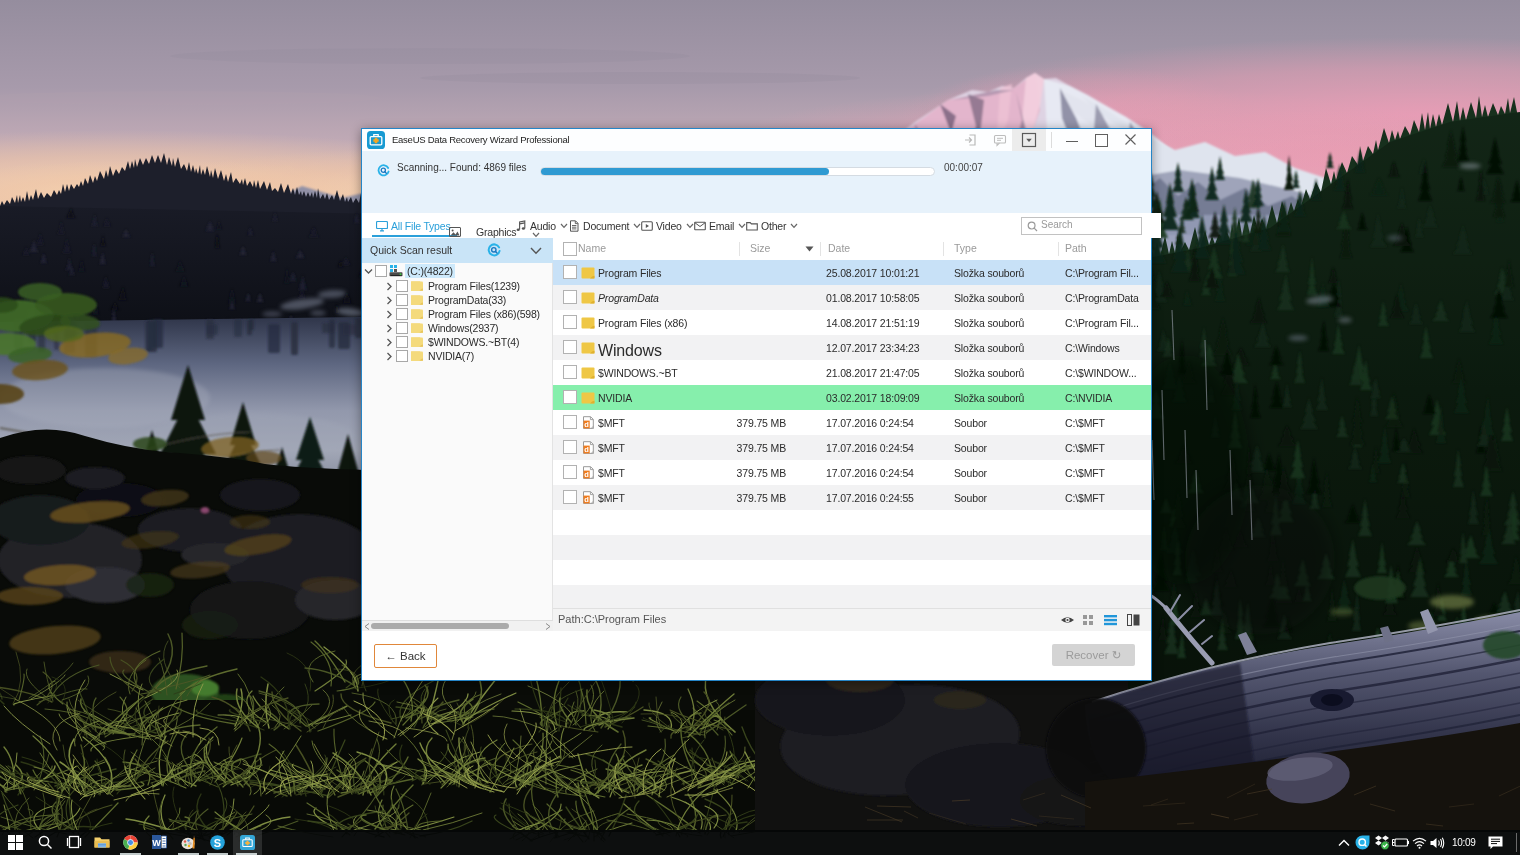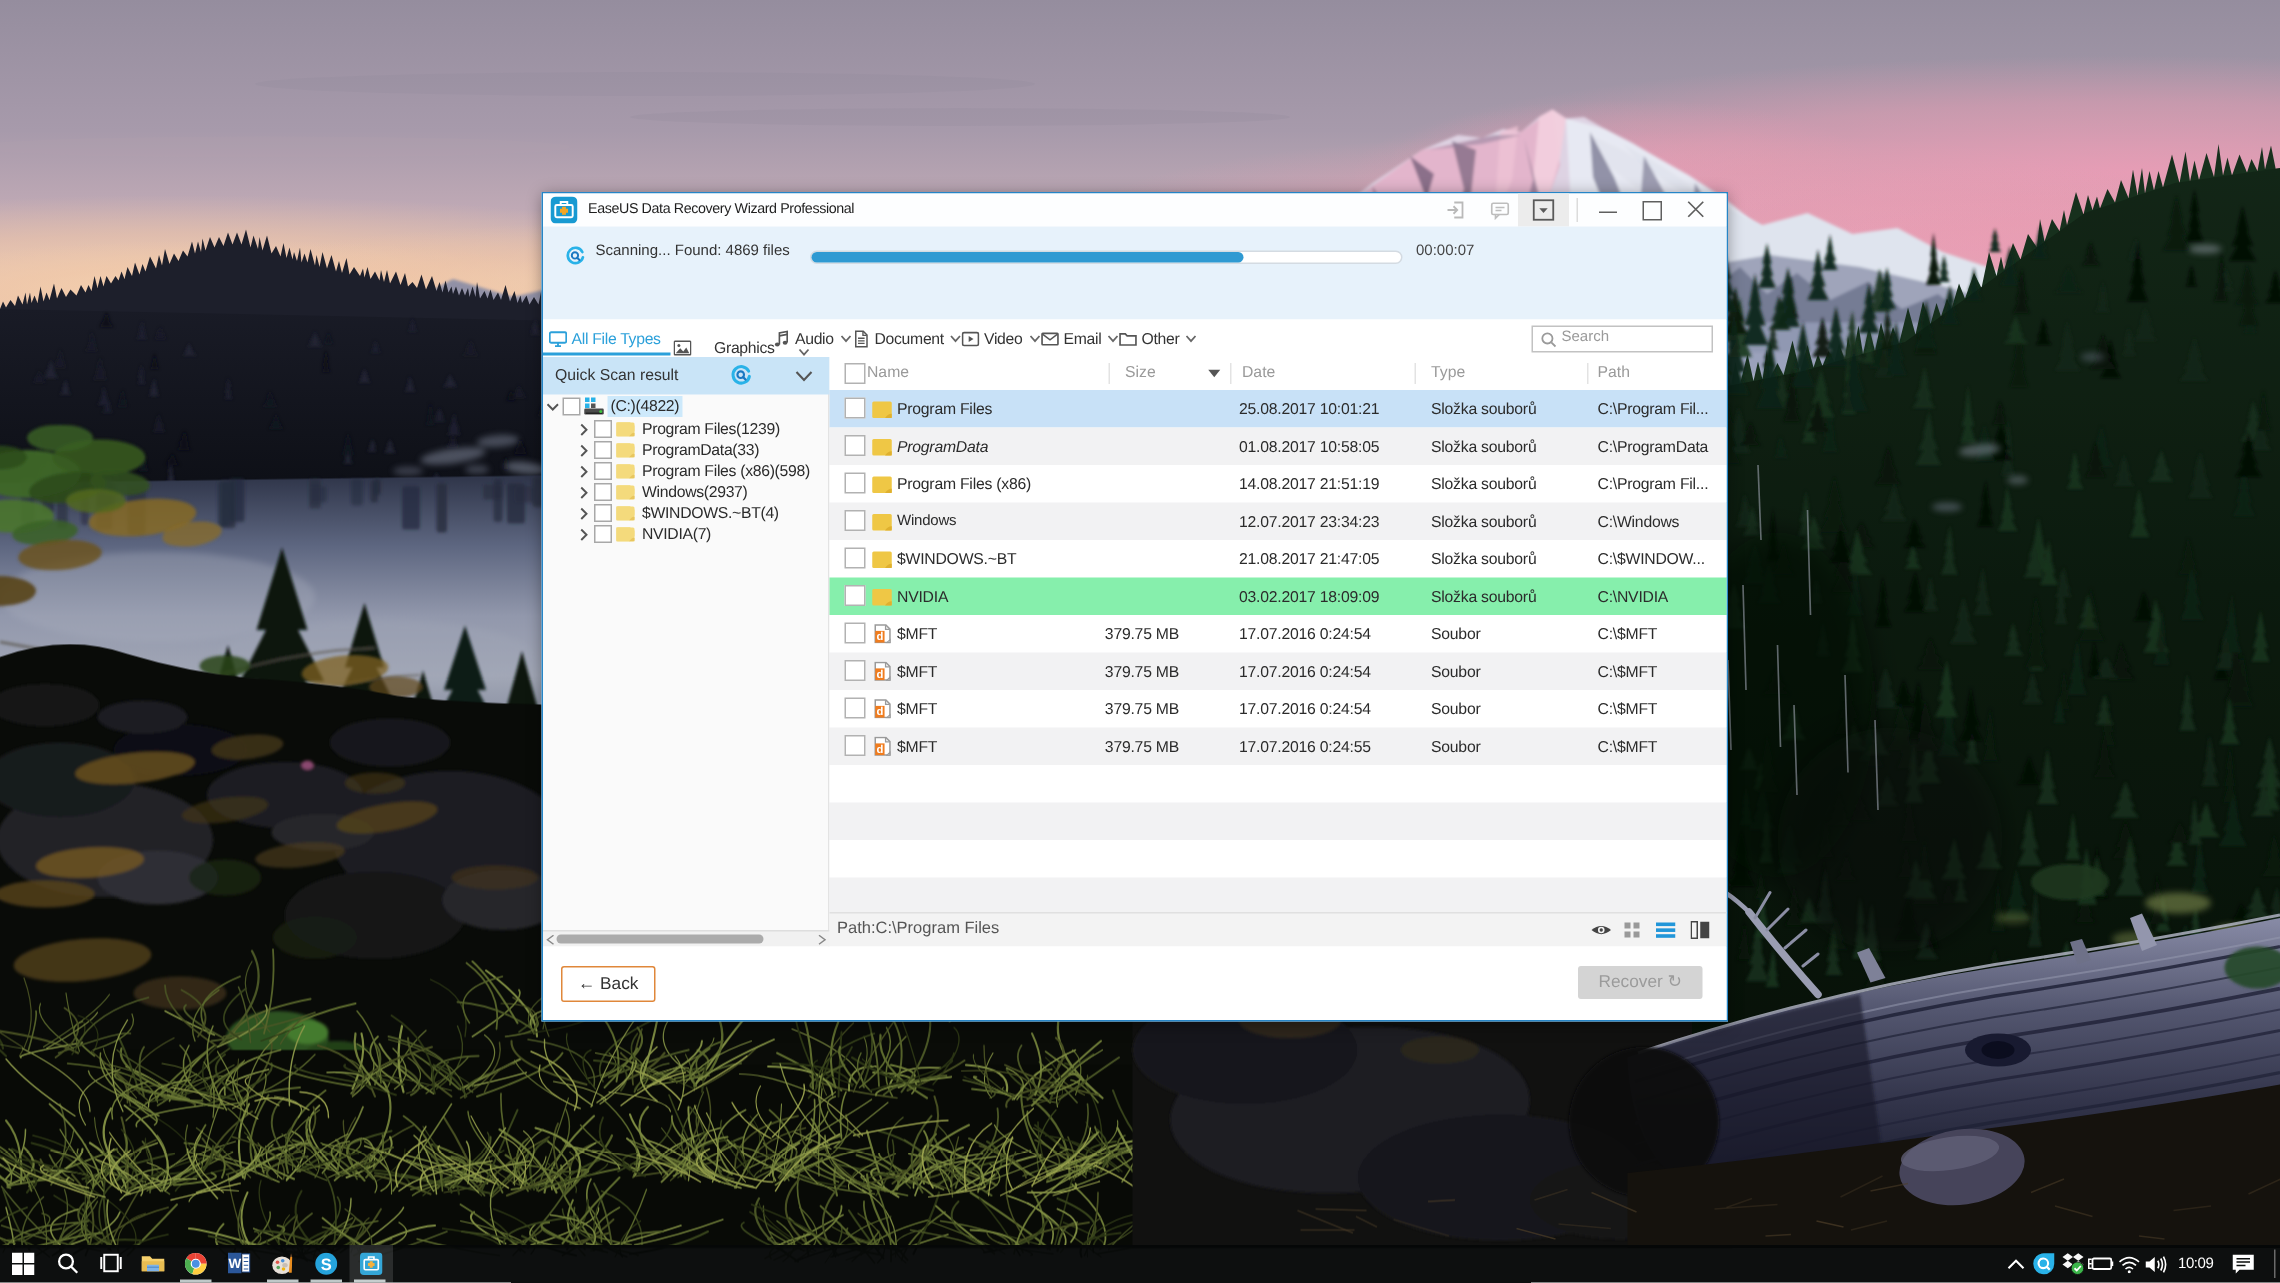--- a/index.html
+++ b/index.html
@@ -1697,21 +1697,21 @@
           <path d="M 11.2 4.0 A 5.1 5.1 0 1 0 11.6 7.5" fill="none" stroke="#29b2e8" stroke-width="1.8" stroke-linecap="round"></path>
           <circle cx="6.3" cy="6.3" r="2.1" fill="none" stroke="#1a78c2" stroke-width="1.3"></circle>
           <path d="M 7.8 7.8 L 9.3 9.3" stroke="#1a78c2" stroke-width="1.4" stroke-linecap="round"></path>
         </svg>
       </span>
       <span style="position:absolute;left:35px;top:11px;font-size:10px;color:#333;">Scanning... Found: 4869 files</span>
       <span style="position:absolute;left:178px;top:16px;width:393px;height:7px;background:#fff;border:1px solid #d4dbe2;border-radius:5px;"></span>
       <span style="position:absolute;left:179px;top:17px;width:288px;height:7px;background:#2f9ad2;border-radius:4px;"></span>
       <span style="position:absolute;left:582px;top:11px;font-size:10px;color:#444;">00:00:07</span>
     </div>
-    <div style="position:absolute;left:0;top:84px;width:789px;height:25px;background:#fff;">
+    <div style="position:absolute;left:10px;top:84px;width:789px;height:25px;background:#fff;">
       <div style="position:absolute;left:4px;top:0px;height:25px;display:flex;align-items:center;">
         <span style="display:inline-flex;margin-right:3px;">
           <svg width="12" height="12" viewBox="0 0 12 12" style="" xmlns="http://www.w3.org/2000/svg">
             <rect x="0.5" y="1.5" width="11" height="7" rx="1" fill="none" stroke="#2ba0da" stroke-width="1.2"></rect>
             <path d="M 4 10.8 L 8 10.8 M 6 8.5 L 6 10.8" stroke="#2ba0da" stroke-width="1.2"></path>
           </svg>
         </span>
         <span style="font-size:10.5px;letter-spacing:-0.2px;color:#2ba0da;white-space:nowrap;">All File Types</span>
       </div>
       <span style="position:absolute;left:0px;top:22px;width:85px;height:2px;background:#2ba0da;"></span>
@@ -1998,21 +1998,21 @@
       <span style="position:absolute;left:512px;top:7px;font-size:10.5px;letter-spacing:-0.15px;color:#2b2b2b;white-space:nowrap;">C:\Program Fil...</span>
     </div>
     <div style="position:absolute;left:191px;top:206px;width:598px;height:25px;background:#f2f2f3;">
       <span style="position:absolute;left:10px;top:5px;width:12px;height:12px;background:#fff;border:1px solid #b2b2b2;"></span>
       <span style="position:absolute;left:28px;top:6px;display:inline-flex;">
         <svg width="14" height="13" viewBox="0 0 14 13" style="" xmlns="http://www.w3.org/2000/svg">
           <rect x="0.5" y="1.6" width="13" height="11" rx="1" fill="#efc745"></rect>
           <path d="M 9 12.6 L 13.5 12.6 L 13.5 9.8 Q 11.3 9.6 9 12.6 Z" fill="#dfb02e"></path>
         </svg>
       </span>
-      <span style="position:absolute;left:45px;top:7px;font-size:10px;letter-spacing:-0.15px;color:#2b2b2b;white-space:nowrap;">Windows</span>
+      <span style="position:absolute;left:45px;top:7px;font-size:16px;letter-spacing:-0.15px;color:#2b2b2b;white-space:nowrap;">Windows</span>
       <span style="position:absolute;left:273px;top:7px;font-size:10.5px;letter-spacing:-0.15px;color:#2b2b2b;white-space:nowrap;">12.07.2017 23:34:23</span>
       <span style="position:absolute;left:401px;top:7px;font-size:10.5px;letter-spacing:-0.15px;color:#2b2b2b;white-space:nowrap;">Složka souborů</span>
       <span style="position:absolute;left:512px;top:7px;font-size:10.5px;letter-spacing:-0.15px;color:#2b2b2b;white-space:nowrap;">C:\Windows</span>
     </div>
     <div style="position:absolute;left:191px;top:231px;width:598px;height:25px;background:#ffffff;">
       <span style="position:absolute;left:10px;top:5px;width:12px;height:12px;background:#fff;border:1px solid #b2b2b2;"></span>
       <span style="position:absolute;left:28px;top:6px;display:inline-flex;">
         <svg width="14" height="13" viewBox="0 0 14 13" style="" xmlns="http://www.w3.org/2000/svg">
           <rect x="0.5" y="1.6" width="13" height="11" rx="1" fill="#efc745"></rect>
           <path d="M 9 12.6 L 13.5 12.6 L 13.5 9.8 Q 11.3 9.6 9 12.6 Z" fill="#dfb02e"></path>

